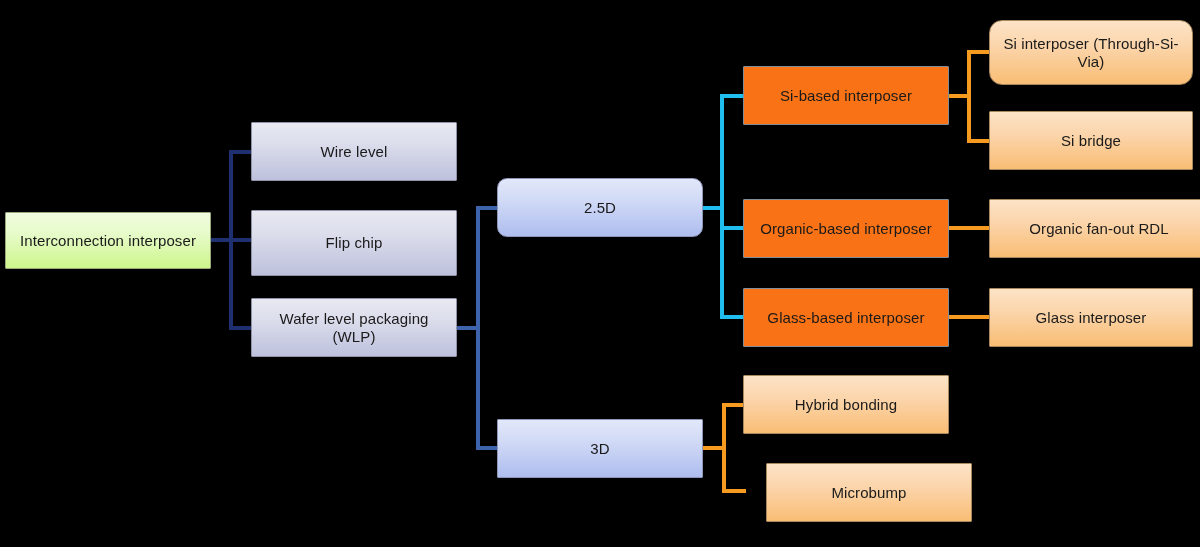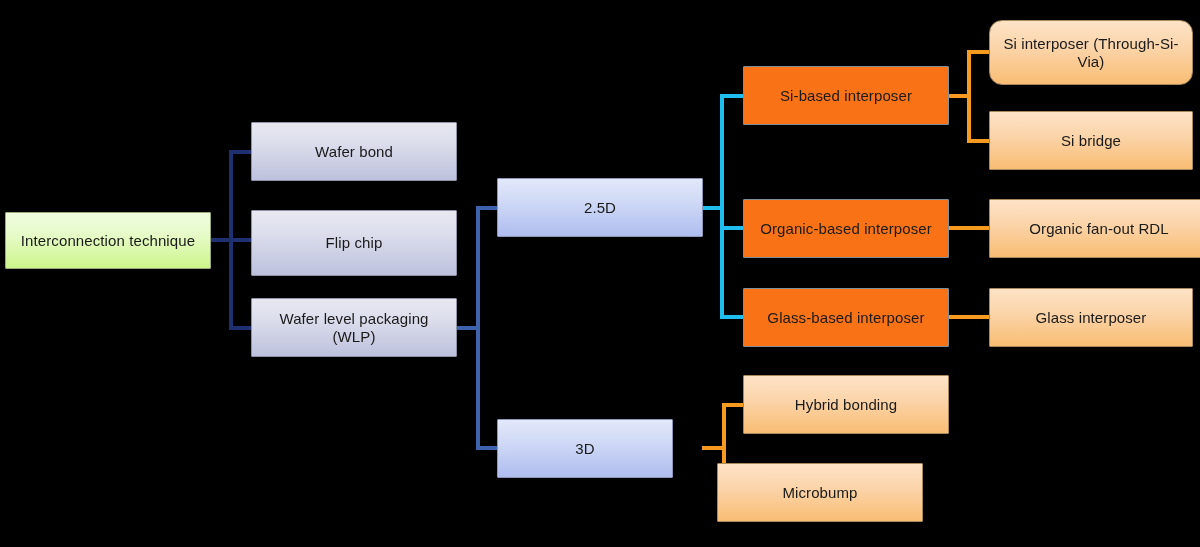--- a/index.html
+++ b/index.html
@@ -94,37 +94,37 @@
   <div class="conn c-orange" style="left:947px; top:226px; width:44px; height:4px;"></div>
 
   <div class="conn c-orange" style="left:947px; top:315px; width:44px; height:4px;"></div>
 
   <div class="conn c-orange" style="left:702px; top:446px; width:24px; height:4px;"></div>
   <div class="conn c-orange" style="left:722px; top:403px; width:4px; height:90px;"></div>
   <div class="conn c-orange" style="left:722px; top:403px; width:24px; height:4px;"></div>
   <div class="conn c-orange" style="left:722px; top:489px; width:24px; height:4px;"></div>
 
   <div class="node fill-green" style="left:5px; top:212px; width:206px; height:57px;">
-    <span class="label">Interconnection technique</span>
+    <span class="label">Interconnection interposer</span>
   </div>
 
   <div class="node fill-lavender" style="left:251px; top:122px; width:206px; height:59px;">
-    <span class="label">Wafer bond</span>
+    <span class="label">Wire level</span>
   </div>
   <div class="node fill-lavender" style="left:251px; top:210px; width:206px; height:66px;">
     <span class="label">Flip chip</span>
   </div>
   <div class="node fill-lavender" style="left:251px; top:298px; width:206px; height:59px;">
     <span class="label">Wafer level packaging (WLP)</span>
   </div>
 
-  <div class="node fill-blue" style="left:497px; top:178px; width:206px; height:59px;">
+  <div class="node fill-blue" style="left:497px; top:178px; width:206px; height:59px;border-radius:10px;">
     <span class="label">2.5D</span>
   </div>
-  <div class="node fill-blue" style="left:497px; top:419px; width:176px; height:59px;">
+  <div class="node fill-blue" style="left:497px; top:419px; width:206px; height:59px;">
     <span class="label">3D</span>
   </div>
 
   <div class="node fill-lightblue" style="left:743px; top:66px; width:206px; height:59px;">
     <span class="label">Si-based interposer</span>
   </div>
   <div class="node fill-lightblue" style="left:743px; top:199px; width:206px; height:59px;">
     <span class="label">Organic-based interposer</span>
   </div>
   <div class="node fill-lightblue" style="left:743px; top:288px; width:206px; height:59px;text-align:center;">
@@ -140,17 +140,17 @@
   <div class="node fill-orange" style="left:989px; top:199px; width:220px; height:59px;">
     <span class="label">Organic fan-out RDL</span>
   </div>
   <div class="node fill-orange" style="left:989px; top:288px; width:204px; height:59px;">
     <span class="label">Glass interposer</span>
   </div>
 
   <div class="node fill-orange" style="left:743px; top:375px; width:206px; height:59px;">
     <span class="label">Hybrid bonding</span>
   </div>
-  <div class="node fill-orange" style="left:717px; top:463px; width:206px; height:59px;">
+  <div class="node fill-orange" style="left:766px; top:463px; width:206px; height:59px;">
     <span class="label">Microbump</span>
   </div>
 
 </div>
 
 </body></html>

